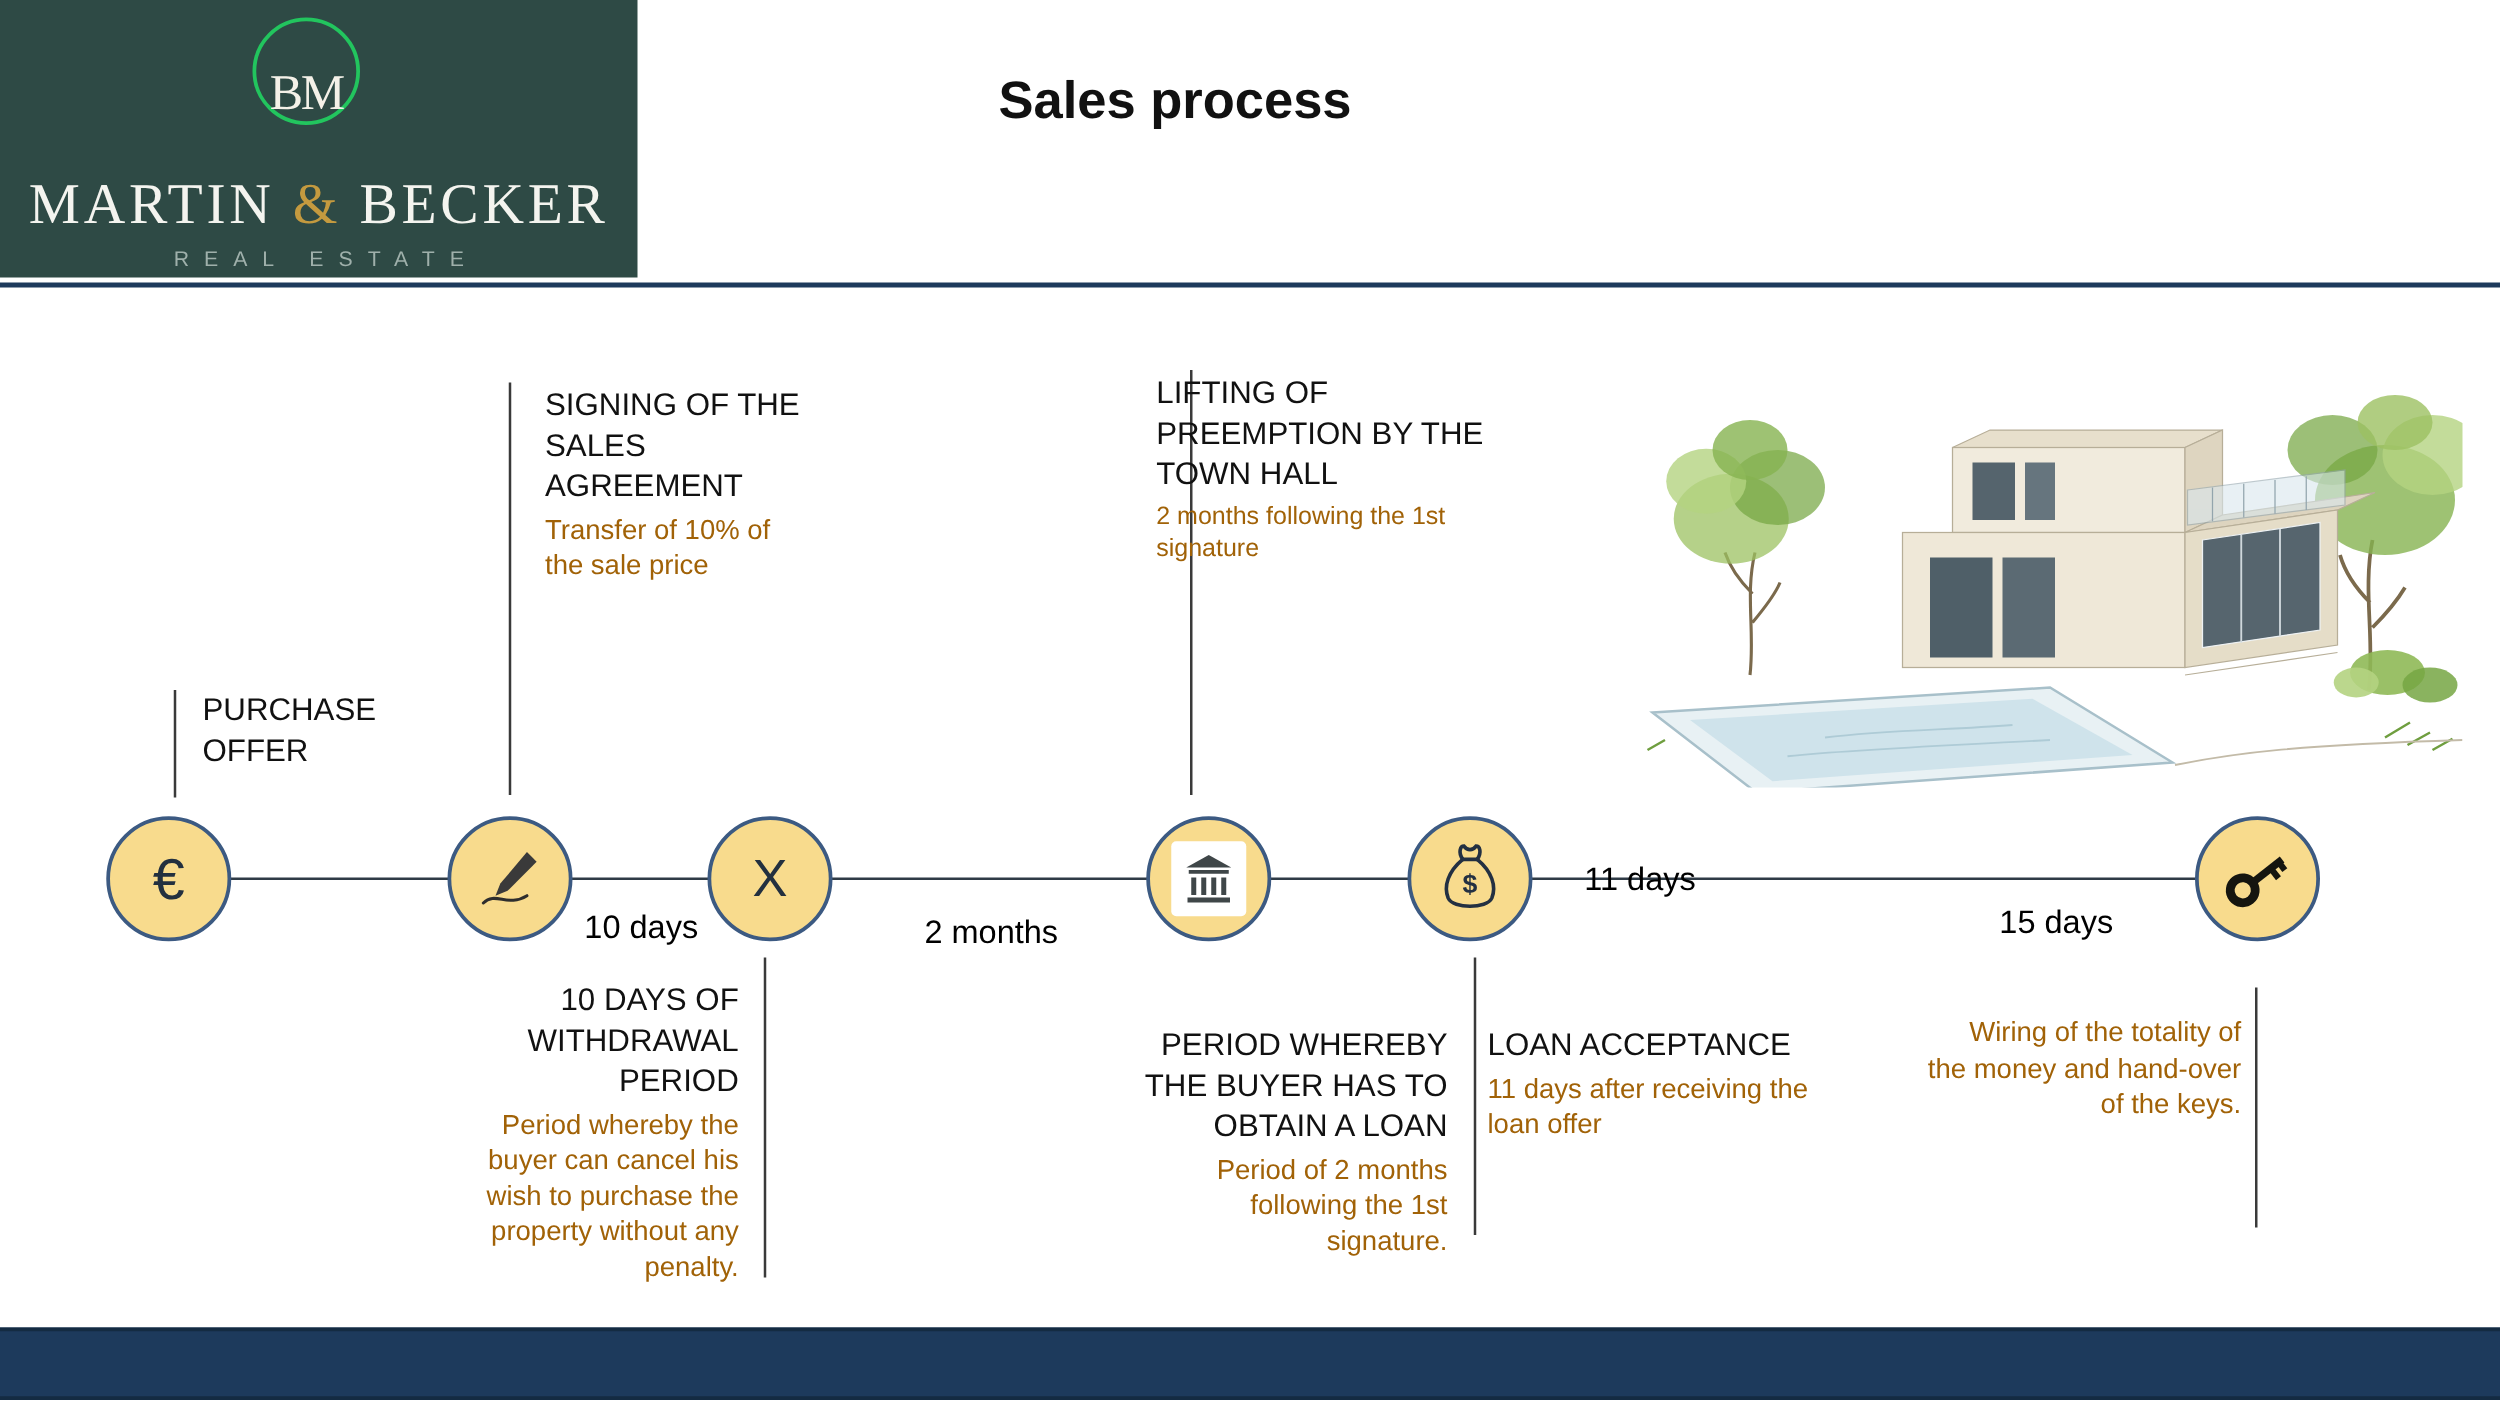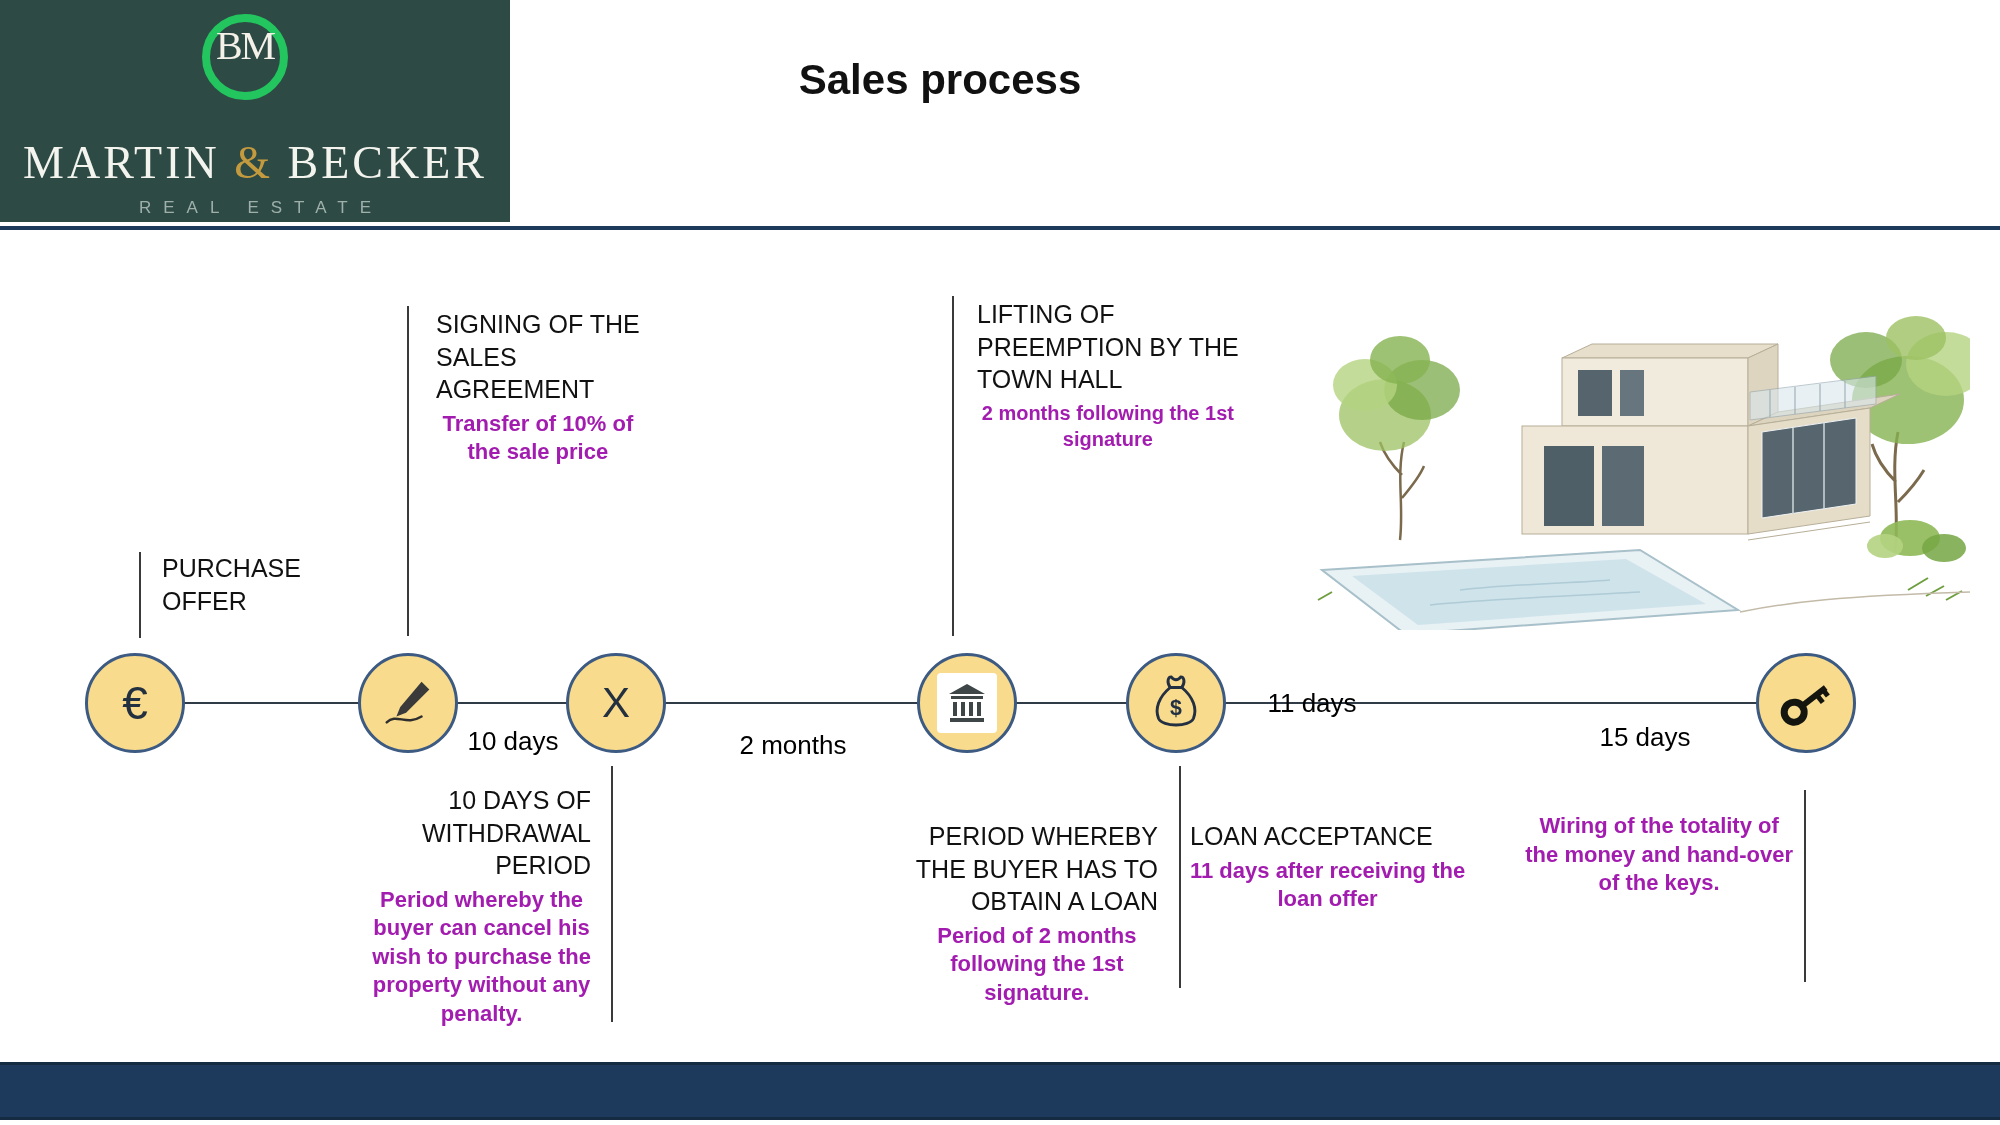--- a/index.html
+++ b/index.html
@@ -5,22 +5,22 @@
   html,body { margin:0; padding:0; background:#888; }
   .slide {
     position:relative; width:2000px; height:1125px; background:#ffffff;
     overflow:hidden; font-family:"Liberation Sans", sans-serif; color:#1a1a1a;
   }
 
   
   .brand-block { position:absolute; left:0; top:0; width:510px; height:222px; background:#2e4a45; }
   .logo-ring {
     position:absolute; left:202px; top:14px; width:86px; height:86px; border-radius:50%;
-    border:8px solid #22c55e; box-sizing:border-box;
-    display:flex; align-items:flex-start; justify-content:center;
+    border:3px solid #22c55e; box-sizing:border-box;
+    display:flex; align-items:flex-end; justify-content:center;
   }
   .logo-monogram {
     font-family:"Liberation Serif", serif; font-size:40px; color:#f4f1e8; letter-spacing:-2px;
   }
   .brand-name {
     position:absolute; left:0; top:136px; width:510px; text-align:center;
     font-family:"Liberation Serif", serif; font-size:46px; color:#f4f4ef; letter-spacing:3px; white-space:nowrap;
   }
   .brand-name .amp { color:#c49a3f; }
   .brand-tagline {
@@ -51,21 +51,21 @@
   .interval {
     position:absolute; transform:translateX(-50%);
     font-size:26px; color:#000000; white-space:nowrap;
   }
 
   .vline { position:absolute; width:2px; background:#3a3a3a; }
 
   
   .ann { position:absolute; }
   .ann .t { font-size:25px; font-weight:500; line-height:1.3; white-space:pre-line; color:#111; }
-  .ann .b { font-size:22px; font-weight:700; line-height:1.3; white-space:pre-line; margin-top:4px; color:#a21caf;text-align:center; }
+  .ann .b { font-size:22px; font-weight:400; line-height:1.3; white-space:pre-line; margin-top:4px; color:#a16207; }
   .ann .b-sm { font-size:20px; }
   .ann .gap { }
   .align-r { text-align:right; }
 
   
   .house-art { position:absolute; left:1310px; top:300px; width:660px; height:330px; }
 
   
   .footer {
     position:absolute; left:0; top:1062px; width:2000px; height:58px;
@@ -159,21 +159,21 @@
   </div>
 
   <div class="ann" style="left:436px; top:308px;">
     <div class="t">SIGNING OF THE
 SALES
 AGREEMENT</div>
     <div class="b">Transfer of 10% of
 the sale price</div>
   </div>
 
-  <div class="ann" style="left:977px; top:298px;">
+  <div class="ann" style="left:925px; top:298px;">
     <div class="t">LIFTING OF
 PREEMPTION BY THE
 TOWN HALL</div>
     <div class="b b-sm">2 months following the 1st
 signature</div>
   </div>
 
   <div class="ann align-r" style="right:1409px; top:784px;margin-left:12px;">
     <div class="t">10 DAYS OF
 WITHDRAWAL

